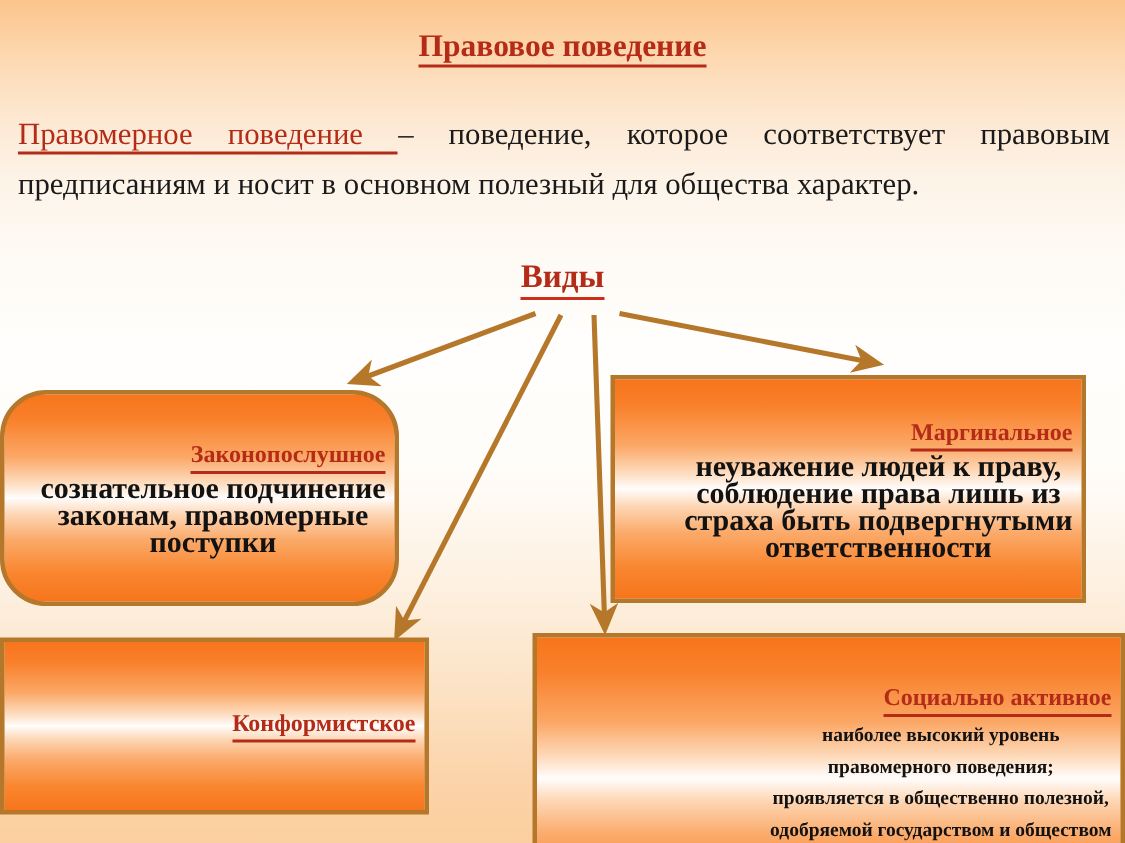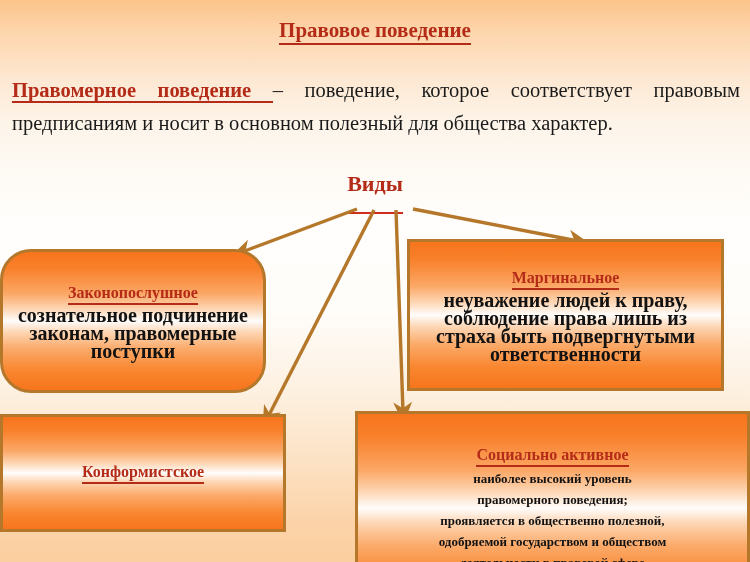--- a/index.html
+++ b/index.html
@@ -59,38 +59,38 @@
     left: 12px;
     width: 728px;
     font-size: 20.5px;
     line-height: 33px;
     color: #1a1a1a;
     text-align: justify;
     text-justify: inter-word;
   }
   #intro .term {
     color: #b42c18;
-    font-weight: bold;
+    font-weight: normal;
     border-bottom: 2px solid #b42c18;
   }
 
   
   #vidy {
     position: absolute;
     top: 171px;
     left: 0;
     width: 750px;
     text-align: center;
     font-size: 22px;
     font-weight: bold;
     color: #b42c18;
   }
   #vidy .ul {
     border-bottom: 2.5px solid #cf2d1a;
-    padding-bottom: 16px;
+    padding-bottom: 2px;
   }
 
   
   #arrows {
     position: absolute;
     top: 0; left: 0;
     width: 750px;
     height: 562px;
     pointer-events: none;
   }
@@ -108,22 +108,23 @@
         #fffdfc 50%,
         #fdd6b4 58%,
         #fbaa6a 70%,
         #f9862f 86%,
         #f7751c 100%);
     text-align: center;
     padding: 4px 6px 4px 6px;
     display: flex;
     flex-direction: column;
     justify-content: center;
-    align-items: center;
+    align-items: flex-end;
     overflow: hidden;
+    margin-top: 11px;
   }
 
   .box-title {
     color: #b42c18;
     font-weight: bold;
     font-size: 16px;
     line-height: 21px;
     border-bottom: 2px solid #b42c18;
     display: inline-block;
     margin-bottom: 1px;

